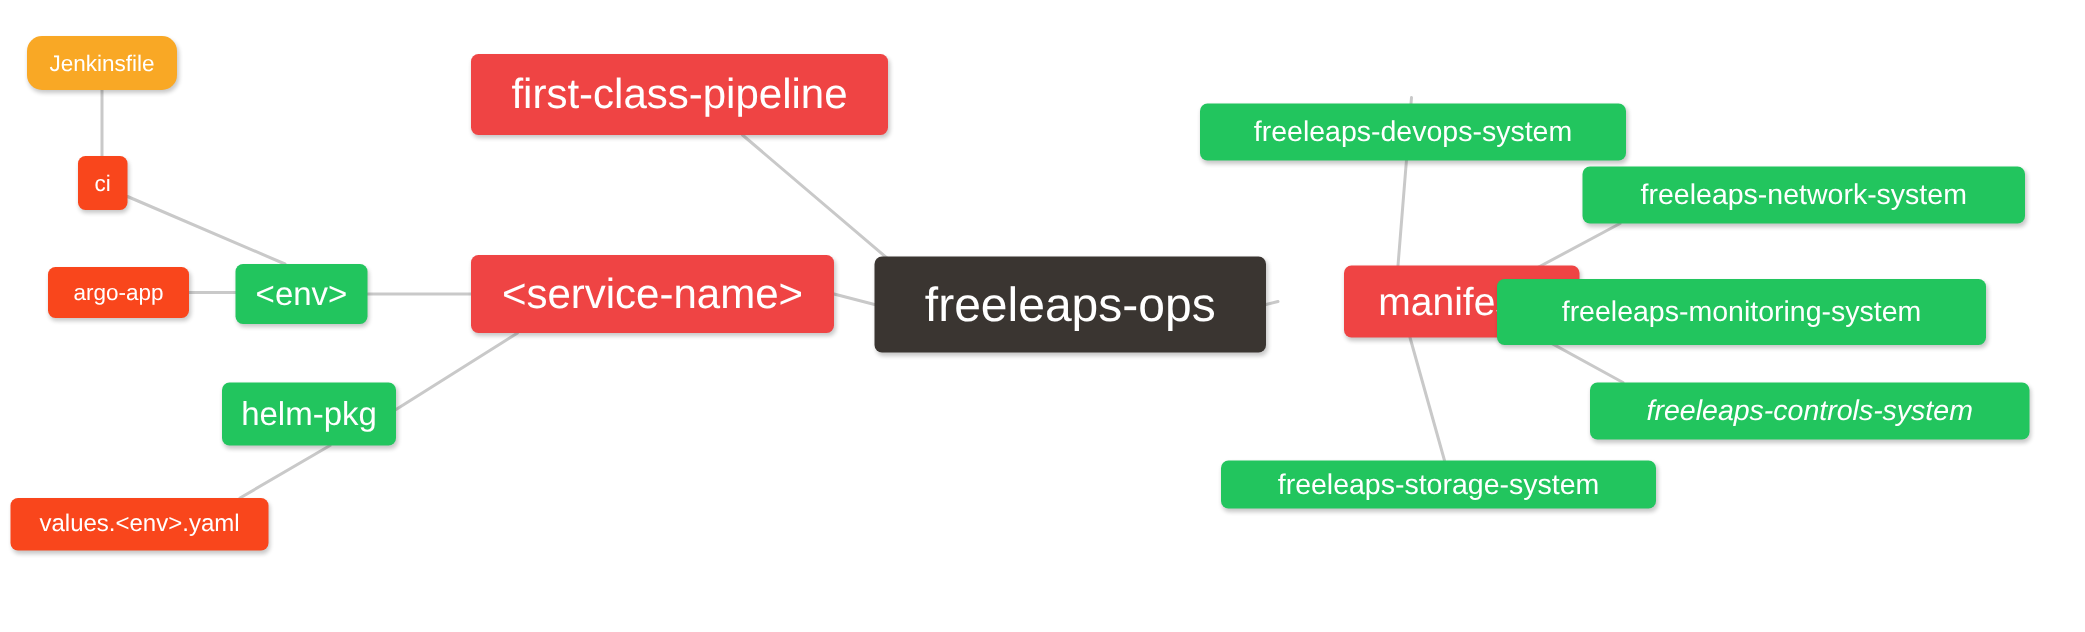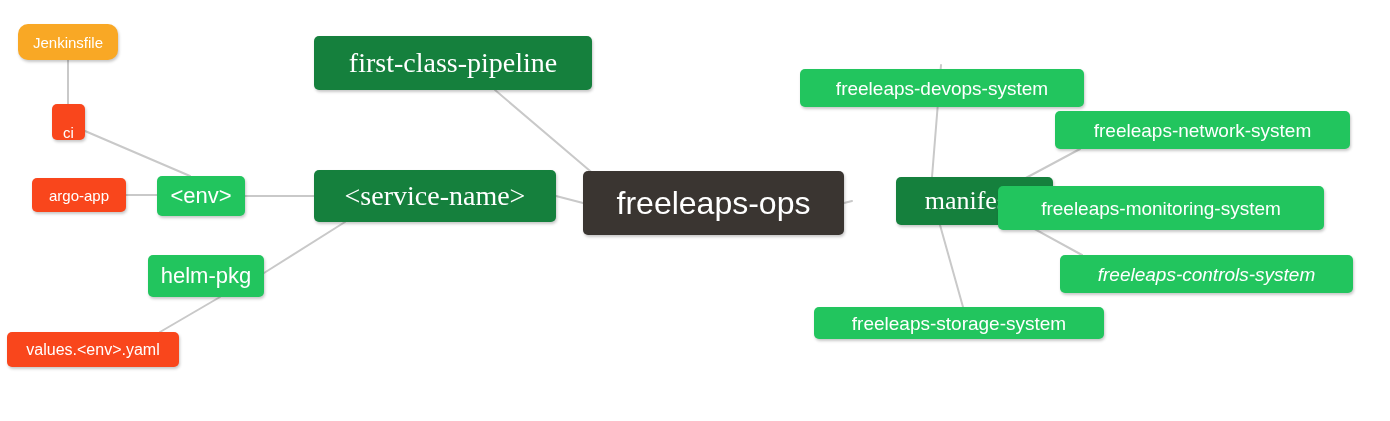--- a/index.html
+++ b/index.html
@@ -33,21 +33,21 @@
     justify-content: center;
     box-sizing: border-box;
     color: #ffffff;
     border-radius: 5px;
     white-space: nowrap;
     line-height: 1;
     box-shadow: 1px 2px 3px rgba(0,0,0,0.22);
     user-select: none;
   }
   .n-root      { background: #3a3531; }
-  .n-blue      { background: #15803d; font-family: Liberation Serif, serif; }
+  .n-blue      { background: #ef4444; }
   .n-green     { background: #22c55e; }
   .n-red       { background: #f9461c; }
   .n-orange    { background: #f9a825; }
 </style>
 </head>
 <body>
 
 <div id="canvas">
 
   <svg id="edges" viewBox="0 0 1390 421" width="1390" height="421" xmlns="http://www.w3.org/2000/svg">
@@ -64,21 +64,21 @@
       <path d="M 1009 187 L 1080 149" stroke="#c9c9c9" stroke-width="2" fill="none" stroke-linecap="round"></path>
       <path d="M 1009 202 L 1051 205" stroke="#c9c9c9" stroke-width="2" fill="none" stroke-linecap="round"></path>
       <path d="M 1009 215 L 1082 255" stroke="#c9c9c9" stroke-width="2" fill="none" stroke-linecap="round"></path>
       <path d="M 940 225 L 963 307" stroke="#c9c9c9" stroke-width="2" fill="none" stroke-linecap="round"></path>
     </svg>
 
   <div id="node-layer">
       <div class="node n-orange" style="left: 18px; top: 24px; width: 100px; height: 36px; font-size: 15px; border-radius: 10px;">
         <span>Jenkinsfile</span>
       </div>
-      <div class="node n-red" style="left: 52px; top: 104px; width: 33px; height: 36px; font-size: 15px; align-items: flex-end;">
+      <div class="node n-red" style="left: 52px; top: 104px; width: 33px; height: 36px; font-size: 15px;">
         <span>ci</span>
       </div>
       <div class="node n-red" style="left: 32px; top: 178px; width: 94px; height: 34px; font-size: 15px;">
         <span>argo-app</span>
       </div>
       <div class="node n-green" style="left: 157px; top: 176px; width: 88px; height: 40px; font-size: 22px;">
         <span>&lt;env&gt;</span>
       </div>
       <div class="node n-green" style="left: 148px; top: 255px; width: 116px; height: 42px; font-size: 22px;">
         <span>helm-pkg</span>

